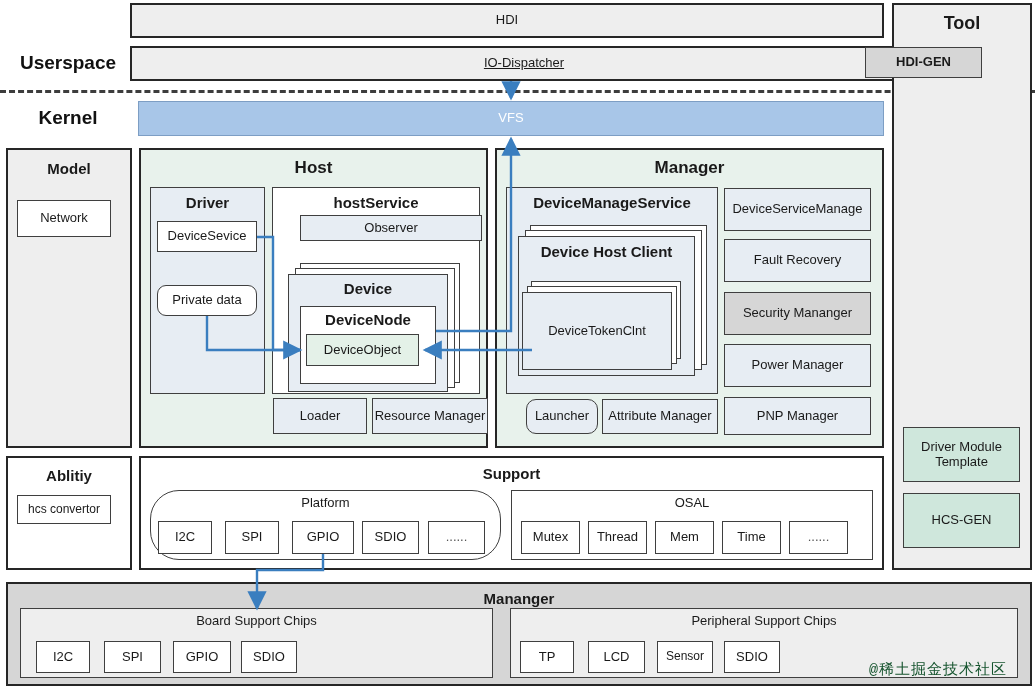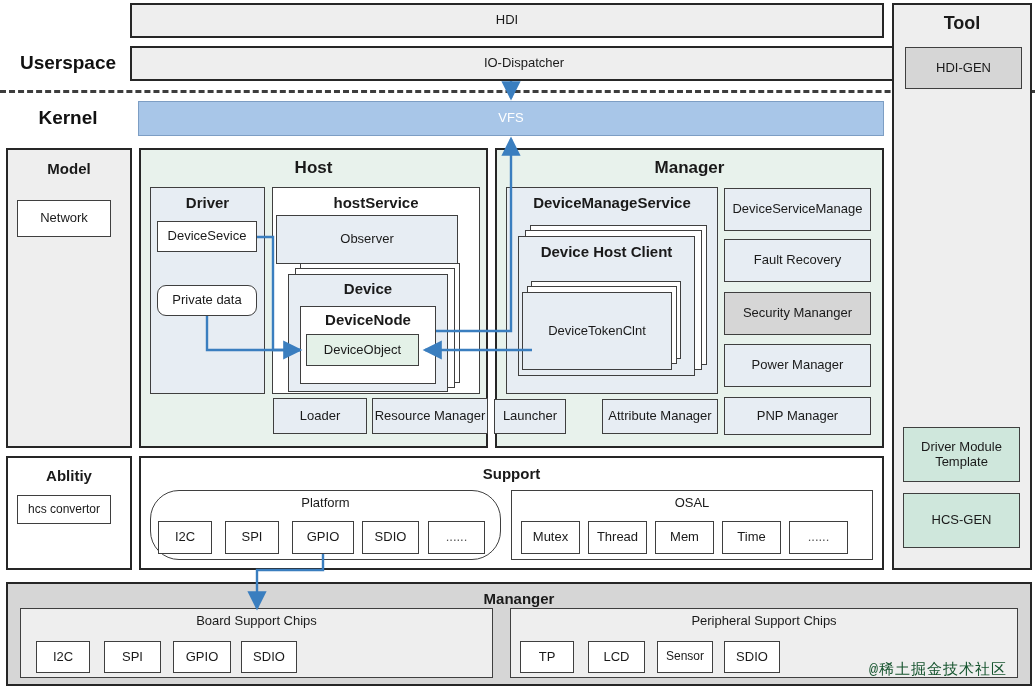--- a/index.html
+++ b/index.html
@@ -25,21 +25,21 @@
   .wm{position:absolute;font-size:15px;color:#14532d;
       font-family:Liberation Mono, monospace;letter-spacing:1px;}
 </style>
 </head>
 <body>
 
 <div class="sectionlabel" style="left:12px;top:52px;width:112px;text-align:center;">Userspace</div>
 <div class="sectionlabel" style="left:12px;top:107px;width:112px;text-align:center;">Kernel</div>
 
 <div class="box thick grey" style="left:130px;top:3px;width:754px;height:35px;">HDI</div>
-<div class="box thick grey" style="left:130px;top:46px;width:788px;height:35px;">IO-Dispatcher</div>
+<div class="box thick grey" style="left:130px;top:46px;width:788px;height:35px;text-decoration:underline;">IO-Dispatcher</div>
 <div class="dashed" style="left:0px;top:90px;width:1035px;"></div>
 <div class="box blue" style="left:138px;top:101px;width:746px;height:35px;border:1px solid #7d9ec4;">VFS</div>
 
 <div class="box thick grey" style="left:6px;top:148px;width:126px;height:300px;display:block;">
   <div class="title hdr" style="top:10px;">Model</div>
 </div>
 <div class="box white" style="left:17px;top:200px;width:94px;height:37px;">Network</div>
 
 <div class="box thick white" style="left:6px;top:456px;width:126px;height:114px;display:block;">
   <div class="title hdr" style="top:9px;">Ablitiy</div>
@@ -52,21 +52,21 @@
 
 <div class="box bluebox" style="left:150px;top:187px;width:115px;height:207px;display:block;">
   <div class="title" style="top:6px;">Driver</div>
 </div>
 <div class="box white" style="left:157px;top:221px;width:100px;height:31px;">DeviceSevice</div>
 <div class="box white" style="left:157px;top:285px;width:100px;height:31px;border-radius:9px;">Private data</div>
 
 <div class="box white" style="left:272px;top:187px;width:208px;height:207px;display:block;">
   <div class="title" style="top:6px;">hostService</div>
 </div>
-<div class="box bluebox" style="left:276px;top:215px;width:182px;height:49px;">Observer</div>
+<div class="box bluebox" style="left:300px;top:215px;width:182px;height:26px;">Observer</div>
 
 <div class="box white" style="left:300px;top:263px;width:160px;height:120px;"></div>
 <div class="box white" style="left:295px;top:268px;width:160px;height:120px;"></div>
 <div class="box bluebox" style="left:288px;top:274px;width:160px;height:118px;display:block;">
   <div class="title" style="top:5px;">Device</div>
 </div>
 <div class="box white" style="left:300px;top:306px;width:136px;height:78px;display:block;">
   <div class="title" style="top:4px;">DeviceNode</div>
 </div>
 <div class="box green2" style="left:306px;top:334px;width:113px;height:32px;background:#e4f1e8;">DeviceObject</div>
@@ -91,21 +91,21 @@
 <div class="box white" style="left:531px;top:281px;width:150px;height:78px;"></div>
 <div class="box white" style="left:527px;top:286px;width:150px;height:78px;"></div>
 <div class="box bluebox" style="left:522px;top:292px;width:150px;height:78px;">DeviceTokenClnt</div>
 
 <div class="box bluebox" style="left:724px;top:188px;width:147px;height:43px;">DeviceServiceManage</div>
 <div class="box bluebox" style="left:724px;top:239px;width:147px;height:43px;">Fault Recovery</div>
 <div class="box grey2" style="left:724px;top:292px;width:147px;height:43px;">Security Mananger</div>
 <div class="box bluebox" style="left:724px;top:344px;width:147px;height:43px;">Power Manager</div>
 <div class="box bluebox" style="left:724px;top:397px;width:147px;height:38px;">PNP Manager</div>
 
-<div class="box bluebox" style="left:494px;top:399px;width:72px;height:35px;">Launcher</div>
+<div class="box bluebox" style="left:526px;top:399px;width:72px;height:35px;border-radius:10px;">Launcher</div>
 <div class="box bluebox" style="left:602px;top:399px;width:116px;height:35px;">Attribute Manager</div>
 
 <div class="box thick white" style="left:139px;top:456px;width:745px;height:114px;display:block;">
   <div class="title hdr" style="top:7px;">Support</div>
 </div>
 <div class="box white" style="left:150px;top:490px;width:351px;height:70px;display:block;border-radius:29px;">
   <div class="subtitle" style="top:5px;">Platform</div>
 </div>
 <div class="box white" style="left:158px;top:521px;width:54px;height:33px;">I2C</div>
 <div class="box white" style="left:225px;top:521px;width:54px;height:33px;">SPI</div>
@@ -118,21 +118,21 @@
 </div>
 <div class="box white" style="left:521px;top:521px;width:59px;height:33px;">Mutex</div>
 <div class="box white" style="left:588px;top:521px;width:59px;height:33px;">Thread</div>
 <div class="box white" style="left:655px;top:521px;width:59px;height:33px;">Mem</div>
 <div class="box white" style="left:722px;top:521px;width:59px;height:33px;">Time</div>
 <div class="box white" style="left:789px;top:521px;width:59px;height:33px;color:#555;">......</div>
 
 <div class="box thick grey" style="left:892px;top:3px;width:140px;height:567px;display:block;">
   <div class="title hdr" style="top:8px;font-size:18px;">Tool</div>
 </div>
-<div class="box grey2" style="left:905px;top:47px;width:117px;height:42px;">HDI-GEN</div>
+<div class="box grey2" style="left:865px;top:47px;width:117px;height:31px;font-weight:bold;">HDI-GEN</div>
 <div class="box green2" style="left:903px;top:427px;width:117px;height:55px;">Driver Module Template</div>
 <div class="box green2" style="left:903px;top:493px;width:117px;height:55px;">HCS-GEN</div>
 
 <div class="box thick grey2" style="left:6px;top:582px;width:1026px;height:104px;display:block;">
   <div class="title hdr" style="top:6px;">Mananger</div>
 </div>
 <div class="box grey" style="left:20px;top:608px;width:473px;height:70px;display:block;">
   <div class="subtitle" style="top:5px;">Board Support Chips</div>
 </div>
 <div class="box white" style="left:36px;top:641px;width:54px;height:32px;">I2C</div>

